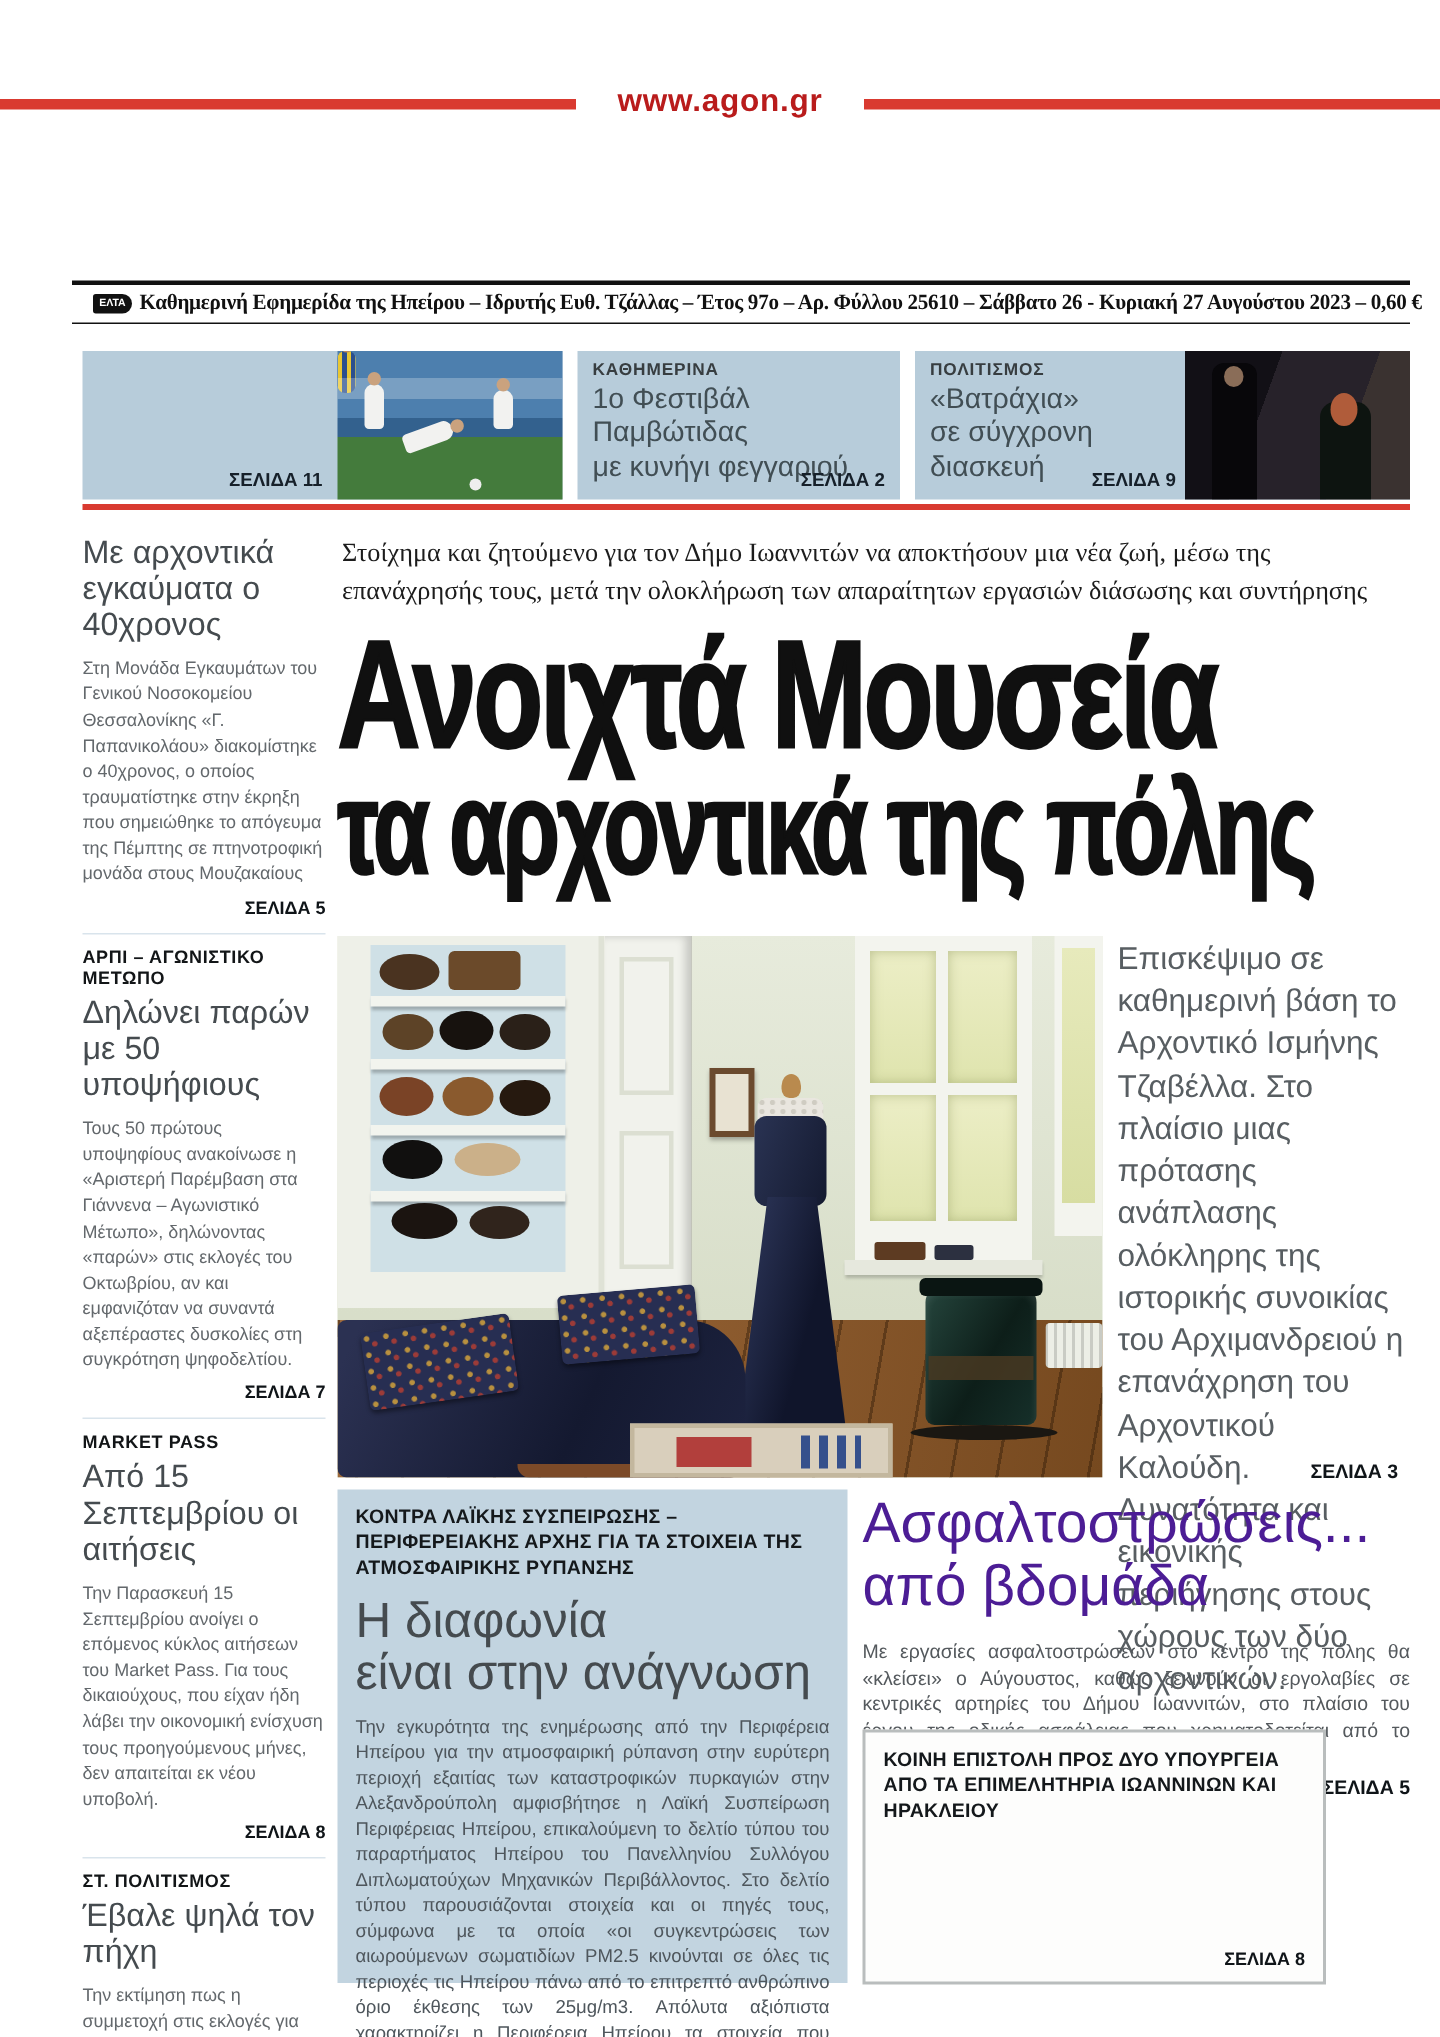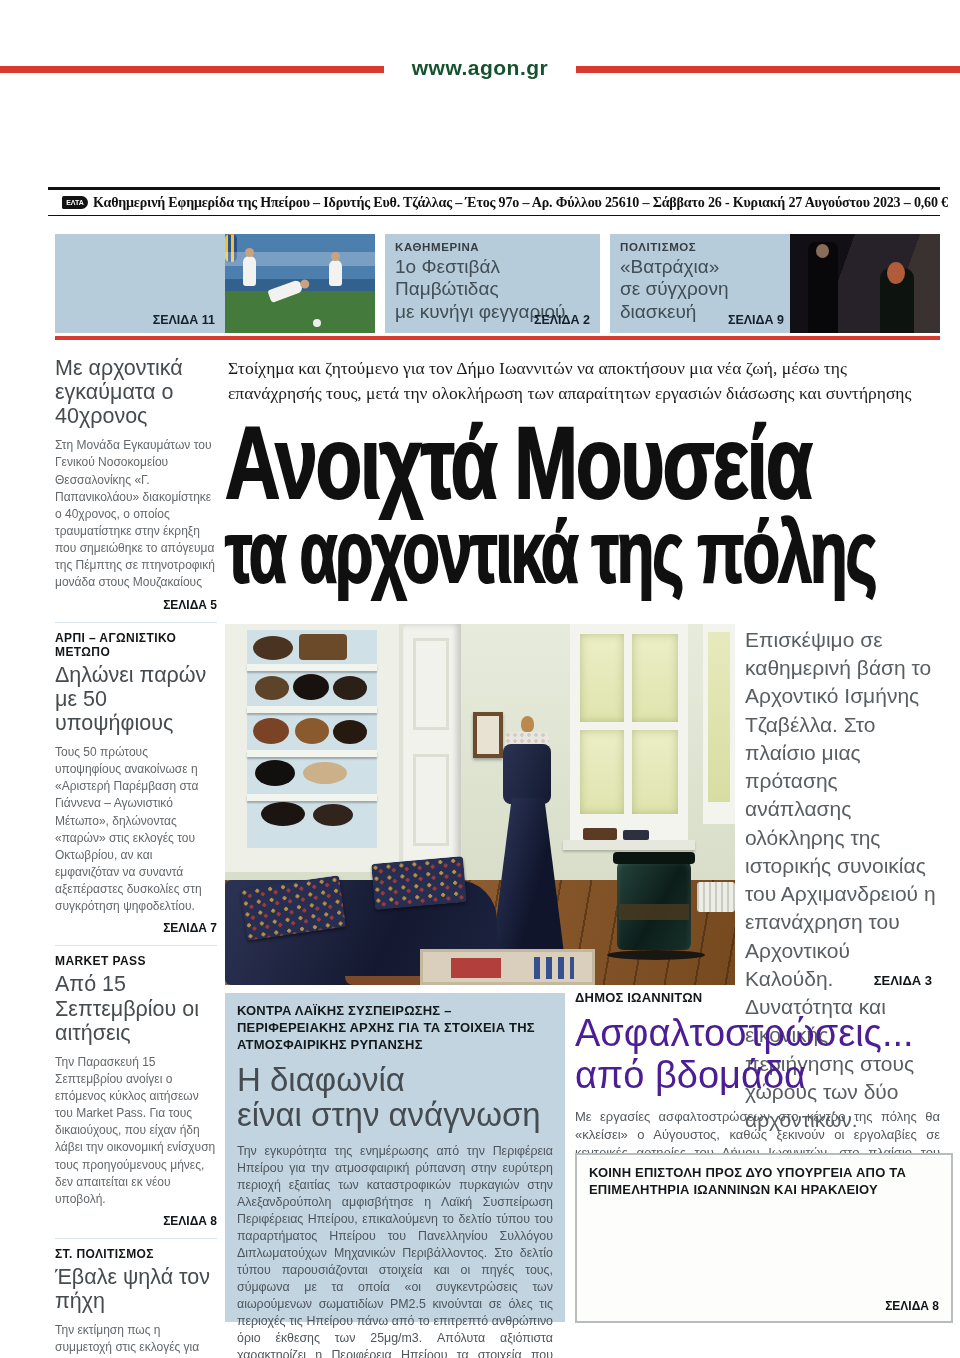--- a/index.html
+++ b/index.html
@@ -3,21 +3,21 @@
 <meta charset="utf-8">
 <style>
   * { margin:0; padding:0; box-sizing:border-box; }
   body { background:#888; font-family:"Liberation Sans", sans-serif; }
   .page { position:relative; width:960px; height:1358px; background:#fff; margin:0 auto; overflow:hidden; }
 
   
   .topbar { position:absolute; left:0; top:56px; width:960px; height:26px; }
   .topbar .rule { position:absolute; top:10px; left:0; right:0; height:7px; background:#d93a30; }
   .topbar .urlwrap { position:absolute; left:0; right:0; top:0; text-align:center; }
-  .topbar .url { display:inline-block; background:#fff; padding:0 28px; font-size:21px; font-weight:bold; color:#14532d; letter-spacing:.5px; position:relative; }
+  .topbar .url { display:inline-block; background:#fff; padding:0 28px; font-size:21px; font-weight:bold; color:#b91c1c; letter-spacing:.5px; position:relative; }
 
   
   .masthead { position:absolute; left:48px; top:84px; width:892px; height:100px; }
   .logo { position:absolute; left:55px; top:2px; width:96px; height:100px; }
   .mast-title { position:absolute; left:160px; top:-4px; width:732px; text-align:center;
     font-family:"Liberation Serif", serif; font-weight:bold; color:#0d0d0d;
     font-size:78px; white-space:nowrap; transform:scaleX(0.92); transform-origin:center;
     letter-spacing:-2px; -webkit-text-stroke:1.5px #0d0d0d; }
 
   
@@ -152,21 +152,21 @@
   .pollution { position:absolute; left:225px; top:993px; width:340px; height:329px; background:#c2d4e0; padding:10px 12px; }
   .b-kicker { font-size:13px; font-weight:bold; color:#14181b; line-height:1.3; letter-spacing:.2px; }
   .pollution .b-title { font-size:33px; color:#454b4f; line-height:1.08; margin:8px 0 10px; white-space:pre-line; }
   .pollution .b-body { font-size:12.4px; color:#4e565c; line-height:1.37; text-align:justify; }
 
   .asphalt { position:absolute; left:575px; top:990px; width:365px; }
   .asphalt .b-title { font-size:38px; color:#4c1d95; line-height:1.1; margin:6px 0 12px; white-space:pre-line; }
   .asphalt .b-body { font-size:13px; color:#54595d; line-height:1.38; text-align:justify; }
   .asphalt .b-page { text-align:right; font-size:13px; font-weight:bold; color:#0f1418; margin-top:3px; }
 
-  .letterbox { position:absolute; left:575px; top:1153px; width:378px; height:170px; border:2px solid #b9bdbd; background:#fdfdfc; padding:10px 12px; }
+  .letterbox { position:absolute; left:575px; top:1153px; width:309px; height:170px; border:2px solid #b9bdbd; background:#fdfdfc; padding:10px 12px; }
   .letterbox .b-title { font-size:34px; color:#4a5054; line-height:1.12; margin-top:6px; white-space:pre-line; }
   .letterbox .b-page { position:absolute; right:12px; bottom:8px; font-size:12px; font-weight:bold; color:#0f1418; }
 </style>
 </head>
 <body>
 
 <div class="page">
 
   <div class="topbar">
     <div class="rule"></div>
@@ -324,21 +324,20 @@
 
   <div class="pollution">
     <div class="b-kicker">ΚΟΝΤΡΑ ΛΑΪΚΗΣ ΣΥΣΠΕΙΡΩΣΗΣ – ΠΕΡΙΦΕΡΕΙΑΚΗΣ ΑΡΧΗΣ ΓΙΑ ΤΑ ΣΤΟΙΧΕΙΑ ΤΗΣ ΑΤΜΟΣΦΑΙΡΙΚΗΣ ΡΥΠΑΝΣΗΣ</div>
     <div class="b-title">Η διαφωνία
 είναι στην ανάγνωση</div>
     <div class="b-body">Την εγκυρότητα της ενημέρωσης από την Περιφέρεια Ηπείρου για την ατμοσφαιρική ρύπανση στην ευρύτερη περιοχή εξαιτίας των καταστροφικών πυρκαγιών στην Αλεξανδρούπολη αμφισβήτησε η Λαϊκή Συσπείρωση Περιφέρειας Ηπείρου, επικαλούμενη το δελτίο τύπου του παραρτήματος Ηπείρου του Πανελληνίου Συλλόγου Διπλωματούχων Μηχανικών Περιβάλλοντος. Στο δελτίο τύπου παρουσιάζονται στοιχεία και οι πηγές τους, σύμφωνα με τα οποία «οι συγκεντρώσεις των αιωρούμενων σωματιδίων PM2.5 κινούνται σε όλες τις περιοχές τις Ηπείρου πάνω από το επιτρεπτό ανθρώπινο όριο έκθεσης των 25μg/m3. Απόλυτα αξιόπιστα χαρακτηρίζει η Περιφέρεια Ηπείρου τα στοιχεία που δόθηκαν από τη Διεύθυνση Περιβάλλοντος, απαιτώντας από όλους επίδειξη σοβαρότητας και υπεύθυνης ενημέρωσης του κοινού. Μάλιστα, ανταποκρινόμενη στο αίτημα της Λαϊκής Συσπείρωσης, θέτει στη διάθεση όλων τα πρωτογενή στοιχεία από τον ατμοσφαιρικό σταθμό των Ιωαννίνων, καθώς και το σωστό διάγραμμα από τον σταθμό της ΠΑΝΑΚΕΙΑ για τα Ιωάννινα από την επίσημη ιστοσελίδα του προγράμματος.</div>
 
   </div>
 
   <div class="asphalt">
-    <div class="b-kicker">ΔΗΜΟΣ ΙΩΑΝΝΙΤΩΝ</div>
     <div class="b-title">Ασφαλτοστρώσεις...
 από βδομάδα</div>
     <div class="b-body">Με εργασίες ασφαλτοστρώσεων στο κέντρο της πόλης θα «κλείσει» ο Αύγουστος, καθώς ξεκινούν οι εργολαβίες σε κεντρικές αρτηρίες του Δήμου Ιωαννιτών, στο πλαίσιο του έργου της οδικής ασφάλειας που χρηματοδοτείται από το Ταμείο Ανάκαμψης.</div>
     <div class="b-page">ΣΕΛΙΔΑ 5</div>
   </div>
 
   <div class="letterbox">
     <div class="b-kicker">ΚΟΙΝΗ ΕΠΙΣΤΟΛΗ ΠΡΟΣ ΔΥΟ ΥΠΟΥΡΓΕΙΑ ΑΠΟ ΤΑ ΕΠΙΜΕΛΗΤΗΡΙΑ ΙΩΑΝΝΙΝΩΝ ΚΑΙ ΗΡΑΚΛΕΙΟΥ</div>
     <div class="b-page">ΣΕΛΙΔΑ 8</div>
   </div>

